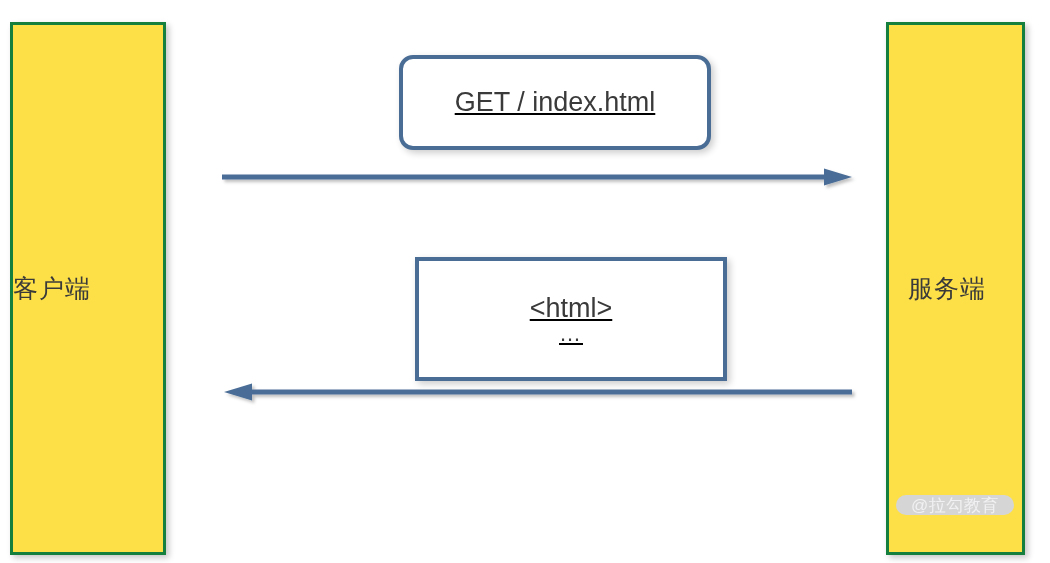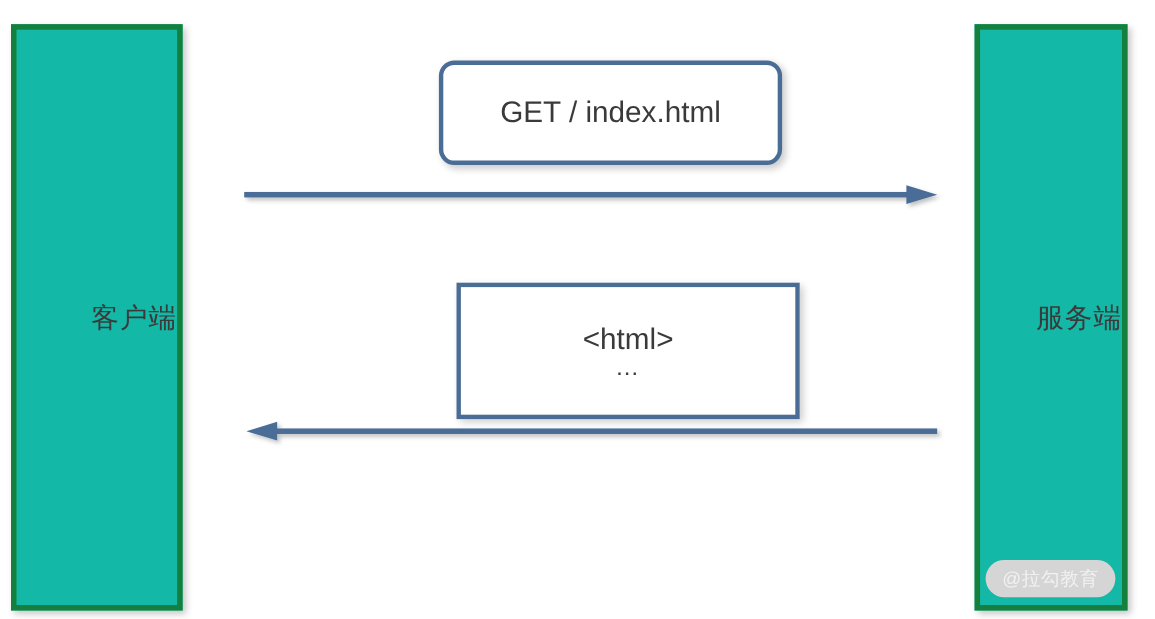--- a/index.html
+++ b/index.html
@@ -14,27 +14,27 @@
     position: relative;
     width: 1050px;
     height: 563px;
     background: #ffffff;
     overflow: hidden;
   }
 
   
   .participant {
     position: absolute;
-    background: #14b8a6;
-    border: 5px solid #15803d;
+    background: #fde047;
+    border: 3px solid #15803d;
     box-sizing: border-box;
     box-shadow: 3px 3px 6px rgba(0,0,0,0.22);
     display: flex;
     align-items: center;
-    justify-content: flex-end;
+    justify-content: flex-start;
   }
   .participant-label {
     font-size: 25px;
     color: #3a3a3a;
     letter-spacing: 1px;
     white-space: nowrap;
     user-select: none;
   }
   #client-box  { left: 10px;  top: 22px; width: 156px; height: 533px; }
   #server-box  { left: 886px; top: 22px; width: 139px; height: 533px; padding-left: 19px; }
@@ -43,20 +43,21 @@
   .message-box {
     position: absolute;
     background: #ffffff;
     border: 4px solid #4a6d96;
     box-sizing: border-box;
     box-shadow: 3px 3px 7px rgba(0,0,0,0.20);
     display: flex;
     flex-direction: column;
     align-items: center;
     justify-content: center;
+    text-decoration: underline;
   }
   #request-box {
     left: 399px;
     top: 55px;
     width: 312px;
     height: 95px;
     border-radius: 14px;
   }
   #response-box {
     left: 375px;
@@ -84,23 +85,23 @@
     position: absolute;
     overflow: visible;
   }
   #request-arrow  { left: 218px; top: 166px; }
   #response-arrow { left: 218px; top: 381px; }
 
   
   #watermark {
     position: absolute;
     left: 896px;
-    top: 509px;
+    top: 495px;
     width: 118px;
-    height: 34px;
+    height: 20px;
     border-radius: 17px;
     background: #d5d5d5;
     display: flex;
     align-items: center;
     justify-content: center;
     user-select: none;
   }
   #watermark-text {
     font-size: 17px;
     color: #f1f1f3;

